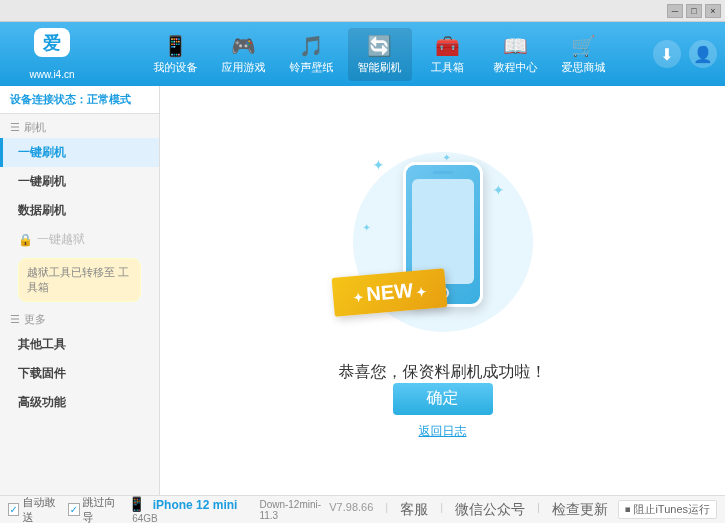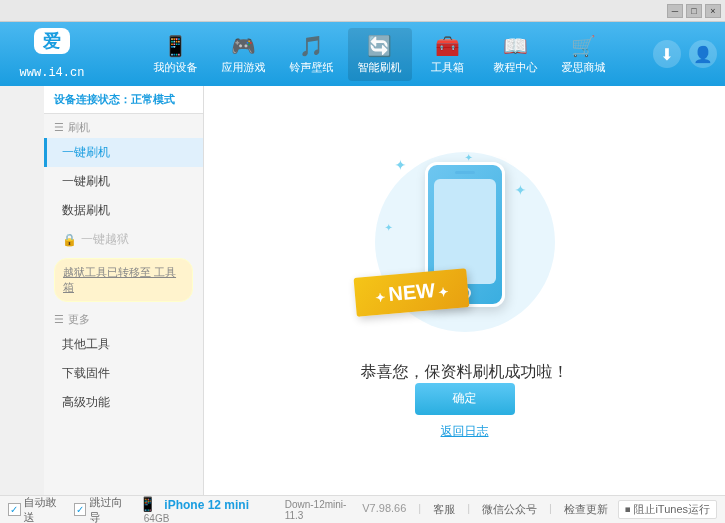--- a/index.html
+++ b/index.html
@@ -41,21 +41,21 @@
       justify-content: center;
       margin-right: 10px;
     }
     .logo-icon {
       width: 36px; height: 36px;
       background: #fff;
       border-radius: 8px;
       display: flex; align-items: center; justify-content: center;
       font-size: 18px; font-weight: bold; color: #1a9de0;
     }
-    .logo-text { color: #fff; font-size: 12px; margin-top: 12px; font-family: Liberation Mono, monospace; }
+    .logo-text { color: #fff; font-size: 10px; margin-top: 12px; }
 
     .nav-items { display: flex; flex: 1; justify-content: center; gap: 4px; }
     .nav-item {
       display: flex; flex-direction: column; align-items: center;
       color: #fff; padding: 6px 10px; cursor: pointer;
       border-radius: 4px; min-width: 64px;
     }
     .nav-item:hover, .nav-item.active { background: rgba(255,255,255,0.15); }
     .nav-item.active { background: rgba(0,0,0,0.12); }
     .nav-icon { font-size: 20px; margin-bottom: 2px; }
@@ -67,21 +67,20 @@
       background: rgba(255,255,255,0.2);
       border-radius: 50%;
       display: flex; align-items: center; justify-content: center;
       color: #fff; font-size: 16px; cursor: pointer;
     }
 
     
     .main-layout {
       display: flex;
       height: calc(523px - 22px - 64px - 28px);
-      padding-left: 44px;
     }
 
     
     .sidebar {
       width: 160px;
       background: #f5f5f5;
       border-right: 1px solid #ddd;
       overflow-y: auto;
       flex-shrink: 0;
     }
@@ -98,42 +97,42 @@
       padding: 6px 10px 3px 10px;
       font-size: 11px;
       color: #999;
       display: flex; align-items: center; gap: 4px;
     }
     .sidebar-item {
       padding: 6px 10px 6px 18px;
       font-size: 12px;
       color: #444;
       cursor: pointer;
+      font-weight: bold;
     }
     .sidebar-item.active {
       background: #e0f0fc;
       color: #1a9de0;
       border-left: 3px solid #1a9de0;
       padding-left: 15px;
     }
     .sidebar-locked {
       padding: 6px 10px 6px 18px;
       font-size: 12px;
       color: #bbb;
       display: flex; align-items: center; gap: 4px;
     }
     .sidebar-info-box {
-      margin: 4px 10px;
+      margin: 4px 18px;
       padding: 6px 8px;
       background: #fff3cd;
       border: 1px solid #ffc;
-      border-radius: 13px;
+      border-radius: 8px;
       font-size: 11px;
       color: #888;
-      text-decoration: underline;
     }
 
     
     .content {
       flex: 1;
       background: #fff;
       display: flex;
       flex-direction: column;
       align-items: center;
       justify-content: center;
@@ -225,21 +224,21 @@
       color: #333;
       margin-bottom: 0;
     }
     .confirm-btn {
       width: 100px;
       height: 32px;
       background: linear-gradient(180deg, #5bc8f5, #2aaee0);
       color: #fff;
       border: none;
       border-radius: 4px;
-      font-size: 12px;
+      font-size: 16px;
       cursor: pointer;
       margin-bottom: 8px;
     }
     .back-link {
       font-size: 12px;
       color: #1a9de0;
       cursor: pointer;
       text-decoration: underline;
     }
 
@@ -262,21 +261,21 @@
       background: #fff;
       display: flex; align-items: center; justify-content: center;
       font-size: 10px; color: #1a9de0;
     }
     .device-info { margin-left: 0; }
     .device-name { font-size: 12px; color: #1a9de0; font-weight: bold; }
     .device-detail { font-size: 10px; color: #888; }
     .phone-icon-small { color: #1a9de0; font-size: 14px; margin-right: 4px; }
 
     .bottom-right { display: flex; align-items: flex-start; gap: 12px; }
-    .bottom-link { color: #666; cursor: pointer; font-size: 11px; }
+    .bottom-link { color: #666; cursor: pointer; font-size: 14px; }
     .version-text { color: #999; font-size: 11px; }
 
     .stop-itunes {
       display: flex; align-items: center; gap: 3px;
       border: 1px solid #ddd;
       background: #fff;
       padding: 1px 6px;
       border-radius: 2px;
       cursor: pointer;
       font-size: 11px;

